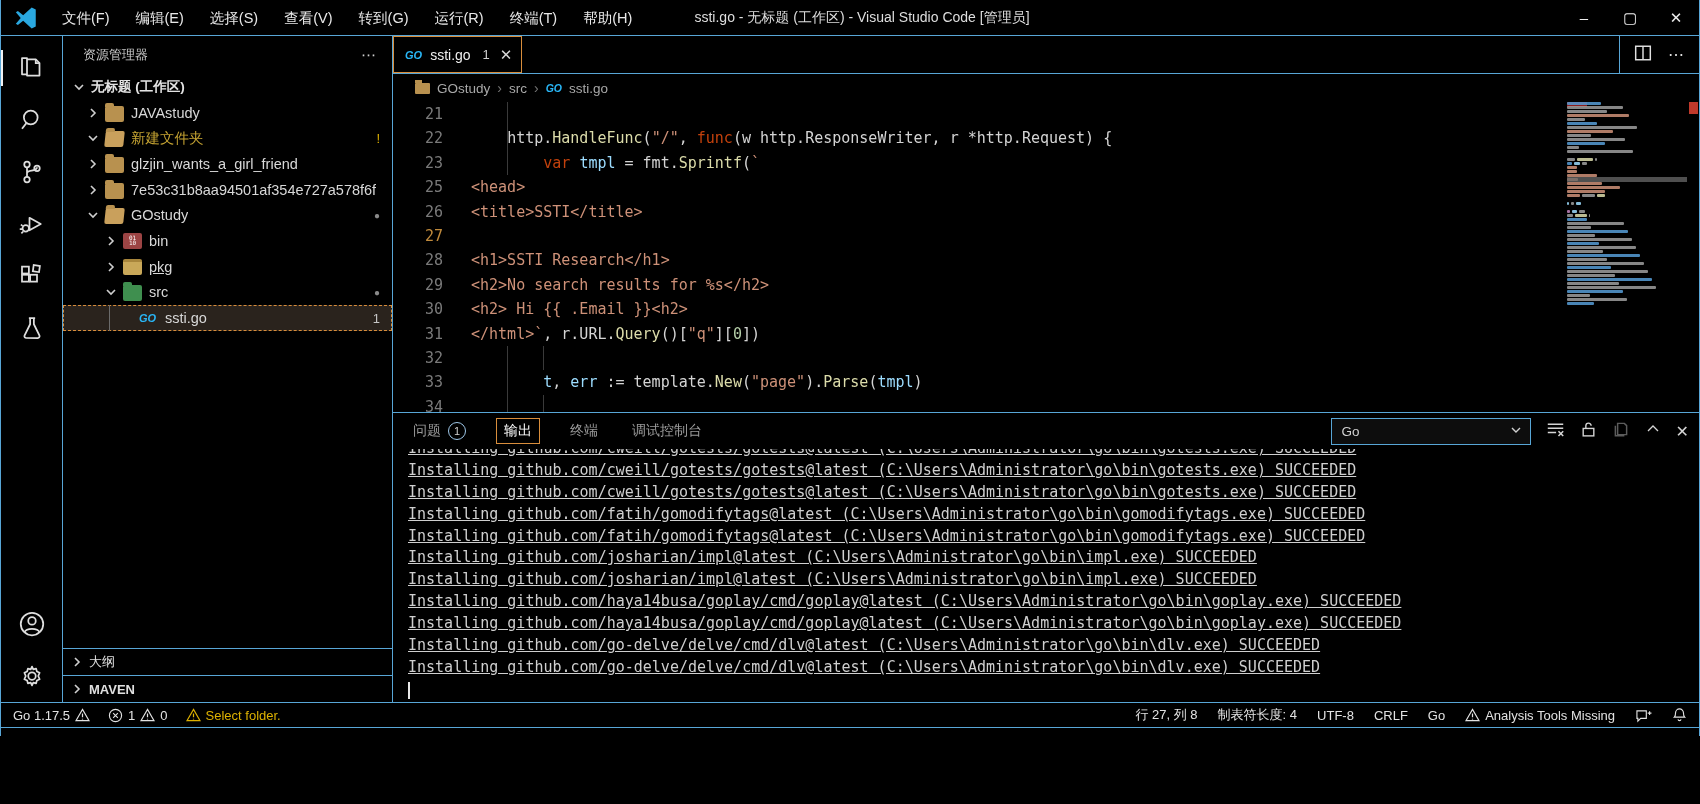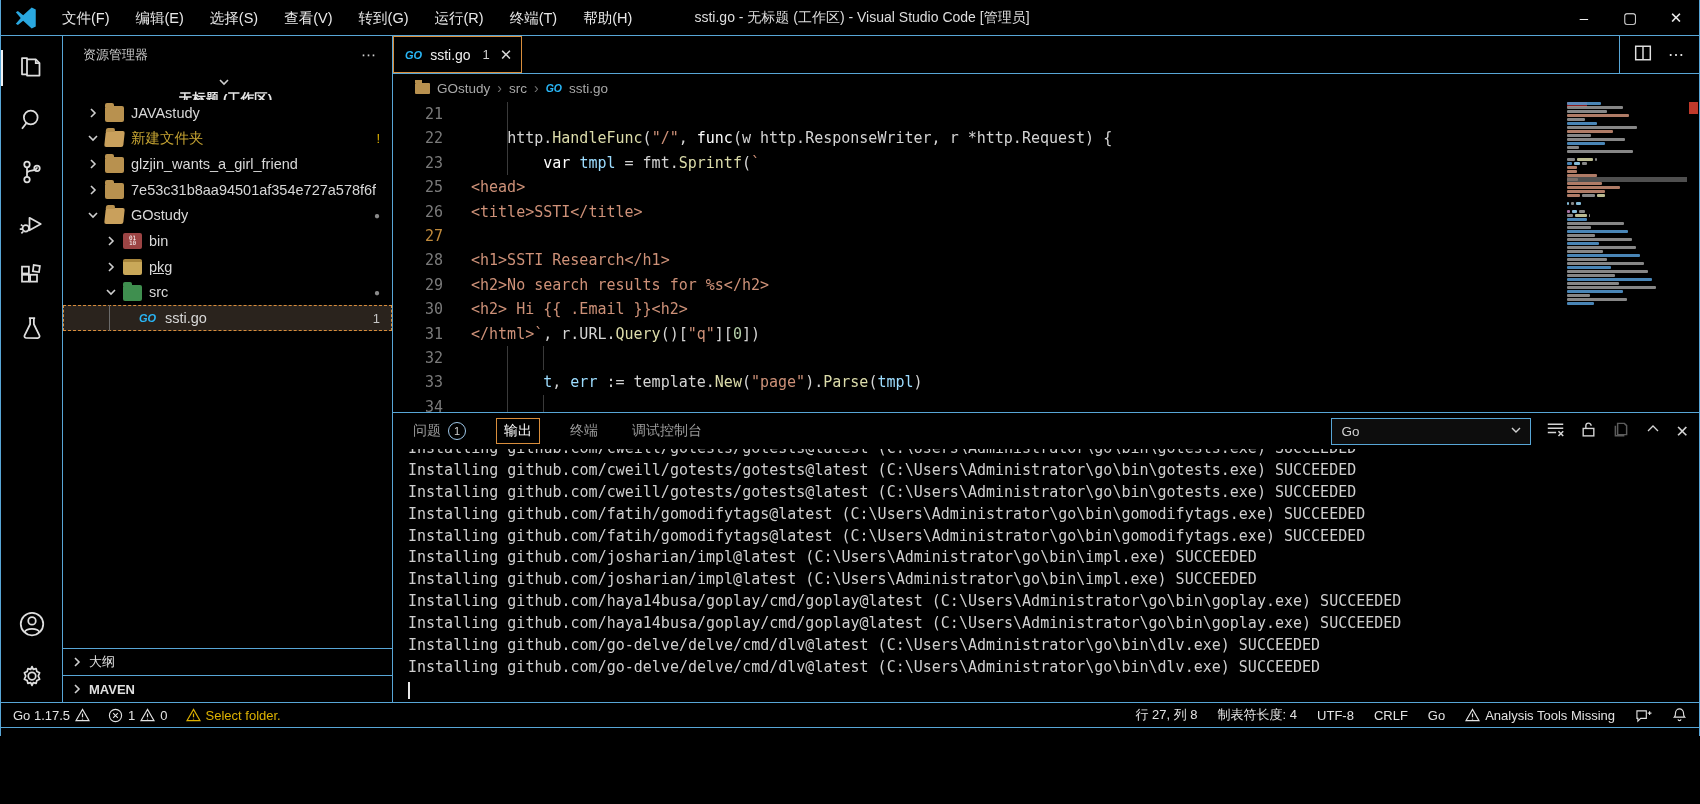--- a/index.html
+++ b/index.html
@@ -80,21 +80,21 @@
   .breadcrumb .ic-go{font-size:10.5px;}
 
   
   .code-area{flex:1;position:relative;overflow:hidden;font-family:"DejaVu Sans Mono",monospace;font-size:15px;background:#000;}
   .code-line{height:24.4px;line-height:24.4px;display:flex;white-space:pre;}
   .ln{width:50px;flex:0 0 50px;text-align:right;color:#7a7a7a;padding-right:0;}
   .ln.cur{color:#c08a3c;}
   .line-content{margin-left:28px;position:relative;min-width:977px;}
   .line-content.curline{outline:1px solid var(--linebox);outline-offset:-1px;width:977px;}
   .guide{position:absolute;top:0;bottom:0;width:1px;background:#3a3a3a;}
-  .tk-w{color:var(--code-w);} .tk-kw{color:#ffffff;margin-top:44px;} .tk-ctrl{color:#3b82f6;}
+  .tk-w{color:var(--code-w);} .tk-kw{color:#c2410c;margin-top:44px;} .tk-ctrl{color:#3b82f6;}
   .tk-fn{color:#dcdcaa;} .tk-str{color:#ce9178;} .tk-var{color:#9cdcfe;} .tk-num{color:#b5cea8;}
 
   
   .minimap{position:absolute;top:0;right:12px;width:120px;height:340px;}
   .mm-row{height:2.5px;margin-bottom:1.5px;display:flex;gap:2px;}
   .mm-bar{height:100%;border-radius:1px;opacity:.85;}
   .mm-band{position:absolute;left:0;right:0;height:5px;background:#6a6a6a;opacity:.75;}
   .mm-err{position:absolute;top:0;left:0;width:20px;height:5px;background:#8c1d1d;}
   .scrollbar{position:absolute;top:0;right:0;width:12px;height:100%;}
   .sb-errmark{position:absolute;top:0;right:1px;width:9px;height:12px;background:#c0392b;}
@@ -107,21 +107,21 @@
   .p-badge{width:18px;height:18px;border:1px solid #9ec7e8;border-radius:50%;font-size:11px;color:#d0d0d0;display:flex;align-items:center;justify-content:center;}
   .panel-right{margin-left:auto;display:flex;align-items:center;gap:15px;}
   .p-select{width:200px;height:27px;border:1px solid var(--bb);background:#0d0d0d;color:#d0d0d0;font-size:13.5px;display:flex;align-items:center;padding:0 8px 0 10px;}
   .p-select .chevd{margin-left:auto;}
   .p-icons{display:flex;align-items:center;gap:15px;}
   .p-icons svg{stroke:#d5d5d5;fill:none;stroke-width:1.3;}
   .p-icons .dim svg{stroke:#5c5c5c;}
   .p-icons .x{color:#d5d5d5;font-size:16px;}
   .output{flex:1;overflow:hidden;font-family:"DejaVu Sans Mono",monospace;font-size:15px;color:#cfcfcf;padding-left:15px;}
   .out-list{margin-top:-11px;}
-  .out-line{height:21.9px;line-height:21.9px;white-space:pre;}
+  .out-line{height:21.9px;line-height:21.9px;white-space:pre;text-decoration:underline;}
   .out-cursor{width:2px;height:17px;background:#e8e8e8;margin-top:3px;}
 
   
   .statusbar{height:26px;flex:0 0 26px;border-top:1px solid var(--bb);border-bottom:1px solid var(--bb);display:flex;align-items:center;padding:0 12px;font-size:13px;color:#e2e2e2;background:#000;}
   .st-item{display:flex;align-items:center;gap:5px;margin-right:18px;}
   .st-right{margin-left:auto;display:flex;align-items:center;}
   .st-right .st-item{margin-right:0;margin-left:20px;}
   .st-yellow{color:#ddb100;}
   .st-icon svg{display:block;}
   .bottom-strip{height:8px;flex:0 0 8px;background:#000;}
@@ -211,21 +211,21 @@
           </svg>
       </div>
     </div>
 
     <div class="sidebar">
       <div class="sb-header">
         <span>资源管理器</span>
         <span class="dots">⋯</span>
       </div>
       <div class="tree" id="file-tree">
-          <div class="t-row t-root" style="padding-left: 8px; flex-direction: column;">
+          <div class="t-row t-root" style="padding-left: 8px;">
             <span class="chev">
               <svg width="10" height="10" viewBox="0 0 10 10">
                 <path d="M1 3 L5 7 L9 3"></path>
               </svg>
             </span>
             <span class="lbl">无标题 (工作区)</span>
           </div>
           <div class="t-row" style="padding-left: 22px;">
             <span class="chev">
               <svg width="10" height="10" viewBox="0 0 10 10">

